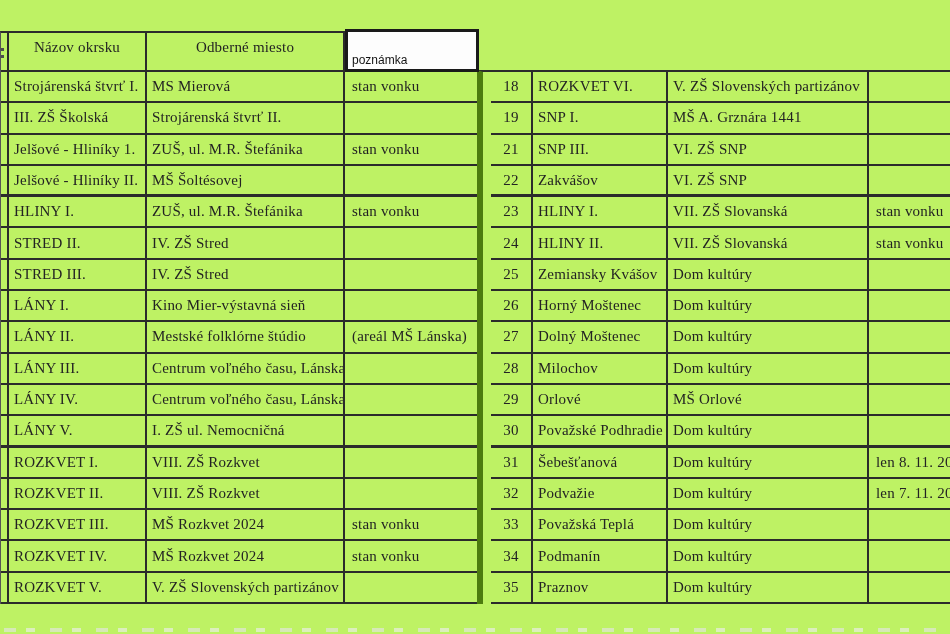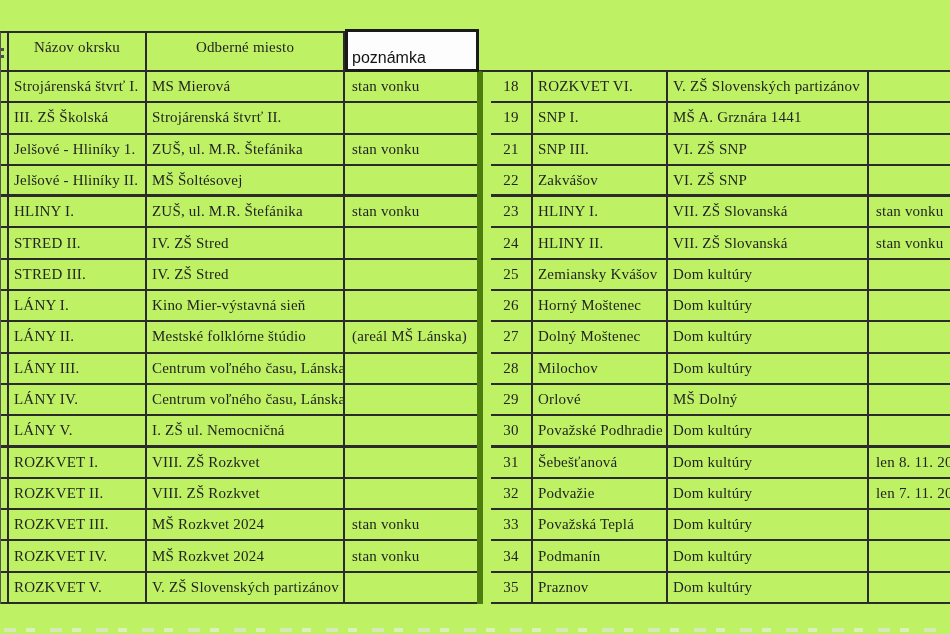--- a/index.html
+++ b/index.html
@@ -43,21 +43,21 @@
   .pl{padding-left:5px;}
   .pl2{padding-left:7px;}
   .ctr{justify-content:center;}
   .sliver{position:relative;border-right-width:2px;}
   .frag{position:absolute;left:0;top:15px;width:3px;height:3px;background:#4d4d4d;box-shadow:0 7px 0 #4d4d4d;}
   
   .poznamka-box{
     position:absolute;left:345px;top:29px;width:134px;height:43px;
     box-sizing:border-box;border:3px solid #1a1a1a;background:#fdfdfd;z-index:3;
     display:flex;align-items:flex-end;padding:0 0 2px 4px;
-    font-family:"Liberation Sans", sans-serif;font-size:16px;color:#141414;
+    font-family:"Liberation Sans", sans-serif;font-size:12px;color:#141414;
   }
   
   .bottom-noise{
     position:absolute;left:4px;top:628px;width:940px;height:4px;opacity:.65;
     background:repeating-linear-gradient(90deg,#e4e4e4 0 12px,transparent 12px 22px,#ededed 22px 31px,transparent 31px 46px);
   }
 </style>
 </head>
 <body>
 
@@ -209,21 +209,21 @@
       <div class="cell pl">Dom kultúry</div>
       <div class="cell pl2 c-note"></div>
 
       <div class="cell ctr">28</div>
       <div class="cell pl">Milochov</div>
       <div class="cell pl">Dom kultúry</div>
       <div class="cell pl2 c-note"></div>
 
       <div class="cell ctr">29</div>
       <div class="cell pl">Orlové</div>
-      <div class="cell pl">MŠ Dolný</div>
+      <div class="cell pl">MŠ Orlové</div>
       <div class="cell pl2 c-note"></div>
 
       <div class="cell ctr">30</div>
       <div class="cell pl">Považské Podhradie</div>
       <div class="cell pl">Dom kultúry</div>
       <div class="cell pl2 c-note"></div>
 
       <div class="cell ctr">31</div>
       <div class="cell pl">Šebešťanová</div>
       <div class="cell pl">Dom kultúry</div>

